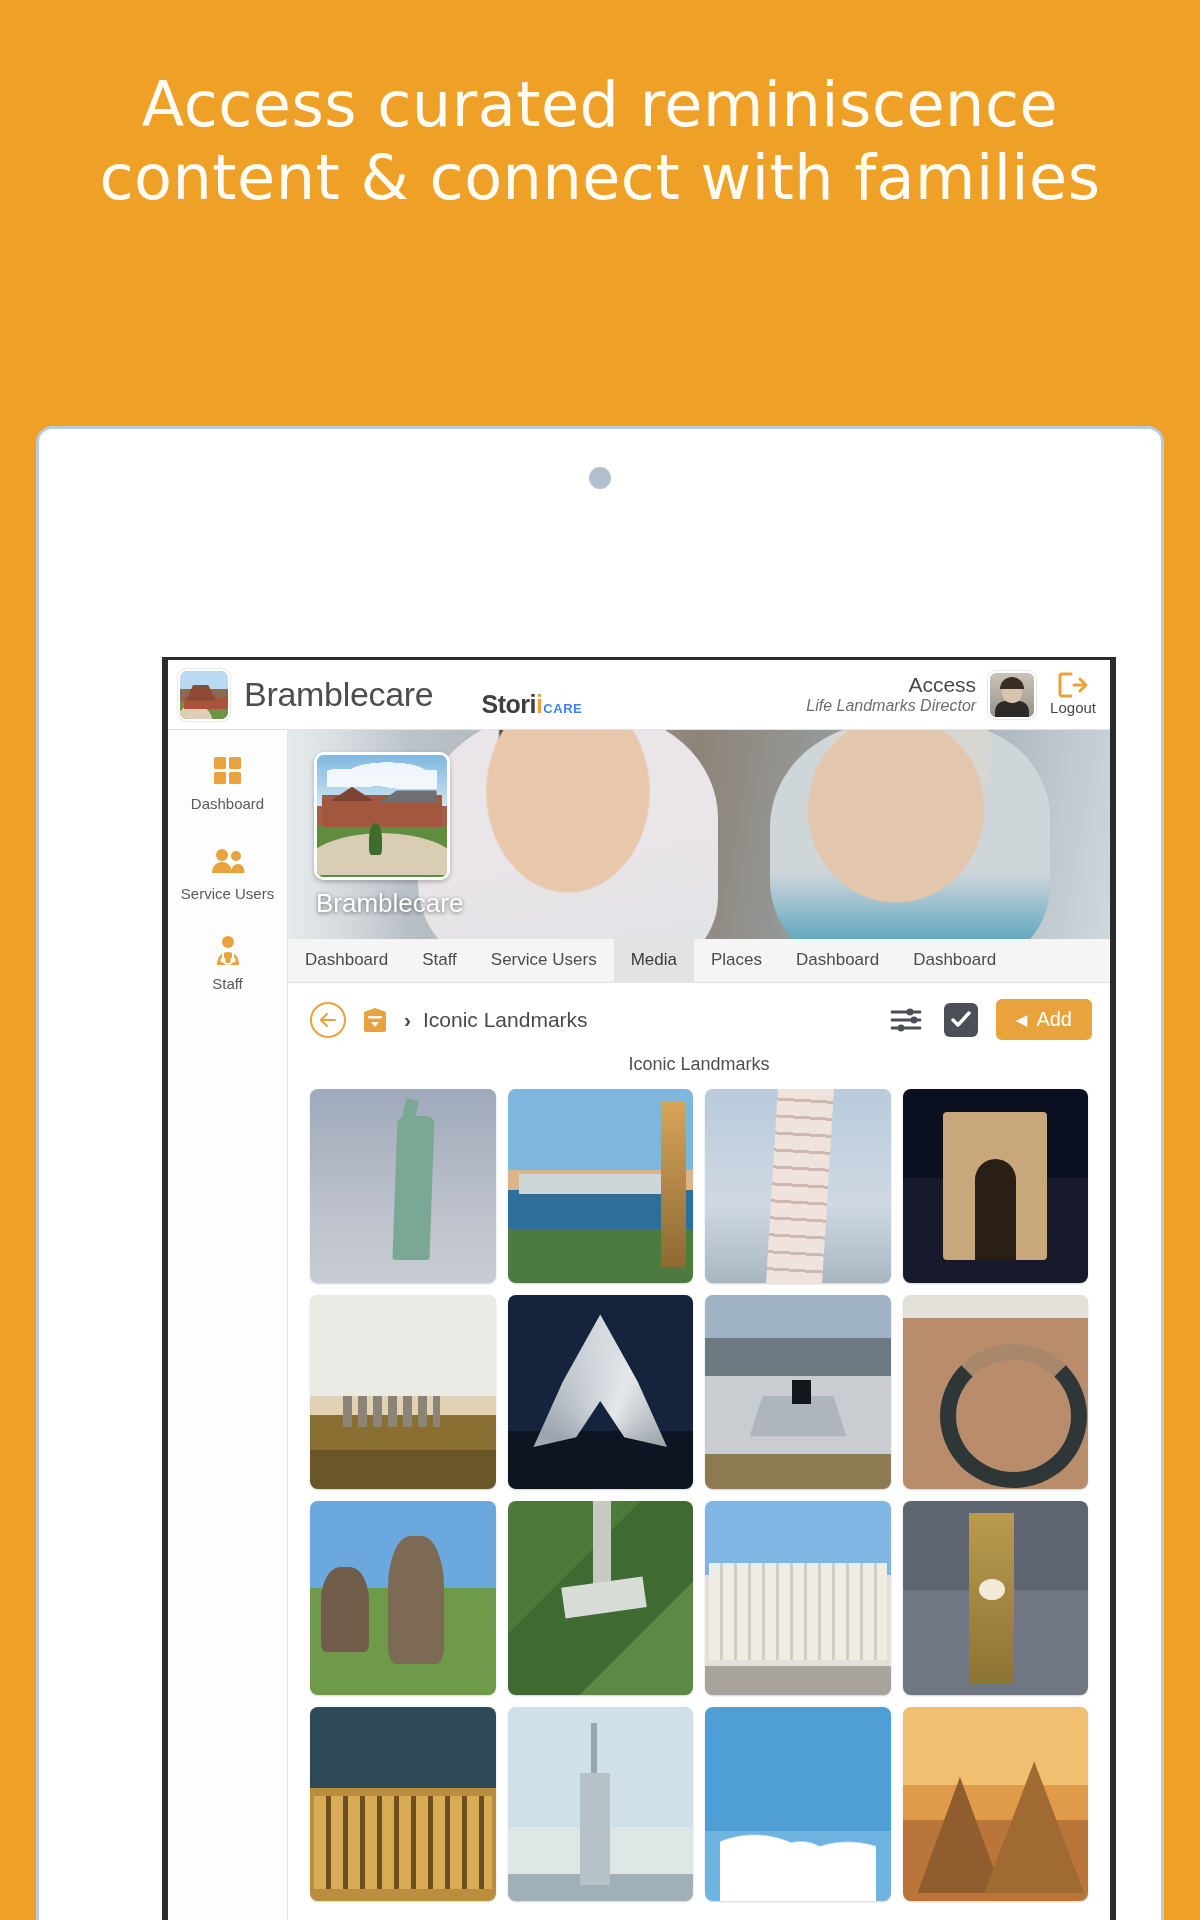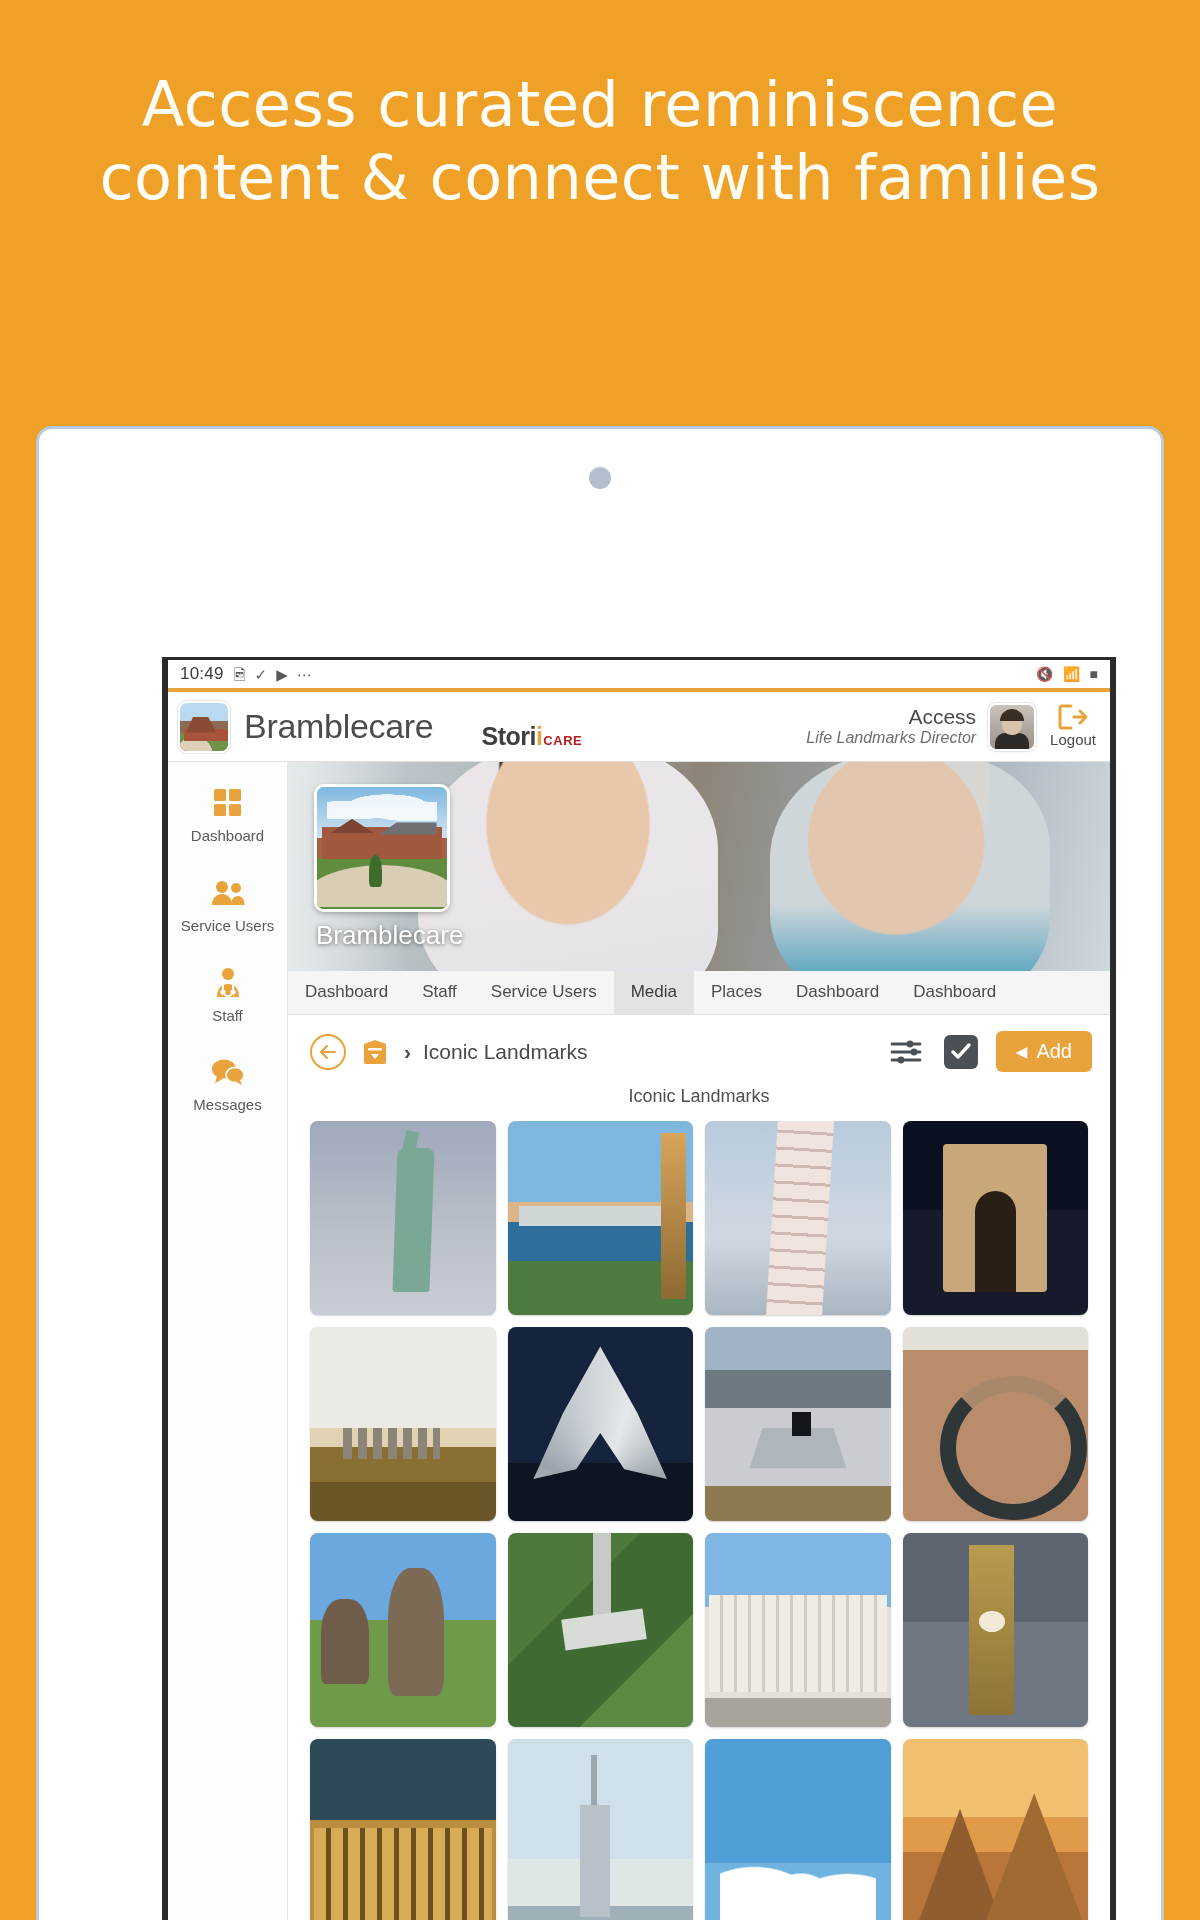--- a/index.html
+++ b/index.html
@@ -113,21 +113,21 @@
     font-size: 25px;
     font-weight: 700;
     color: #3f3f3f;
     letter-spacing: -.5px;
     display: flex;
     align-items: baseline;
     margin-top: 20px;
   }
   .brand-logo .ii { color: #E8A33D; }
   .brand-logo .care {
-    font-size: 13px; font-weight: 700; color: #b91c1c;
+    font-size: 13px; font-weight: 700; color: #3b82f6;
     letter-spacing: .5px; margin-left: 1px;
   }
   .hdr-spacer { flex: 1; }
   .userblock { text-align: right; line-height: 1.18; margin-right: 12px; }
   .user-name { font-size: 21px; color: #4a4a4a; }
   .user-role { font-size: 16px; color: #6d6d6d; font-style: italic; }
   .avatar {
     width: 48px; height: 48px; border-radius: 8px;
     border: 2px solid #fff; box-shadow: 0 0 2px rgba(0,0,0,.35);
     overflow: hidden; flex: none;
@@ -436,31 +436,20 @@
 </head>
 <body>
 
 <div class="promo">Access curated reminiscence content &amp; connect with families</div>
 
 <div class="tablet">
   <div class="tablet-camera"></div>
 
   <div class="screen">
 
-    <div class="statusbar">
-      <span class="clock">10:49</span>
-      <span class="sicon">🖻</span>
-      <span class="sicon">✓</span>
-      <span class="sicon">▶</span>
-      <span class="sicon">⋯</span>
-      <span class="spacer"></span>
-      <span class="ricon">🔇</span>
-      <span class="ricon">📶</span>
-      <span class="ricon">■</span>
-    </div>
 
     <div class="appheader">
       <div class="home-thumb">
         <div class="path"></div>
           <div class="wall"></div>
           <div class="roof"></div>
       </div>
       <div class="org-name">Bramblecare</div>
 
       <div class="brand-logo">
@@ -526,31 +515,20 @@
               <circle cx="14" cy="6" r="6" fill="#E8A33D"></circle>
               <path d="M3 29 c0-9 5-13 11-13 s11 4 11 13 z" fill="#E8A33D"></path>
               <path d="M9 17 v6 a5 5 0 0 0 10 0 v-6" fill="none" stroke="#fff" stroke-width="2"></path>
               <circle cx="9" cy="24" r="2.6" fill="#fff"></circle>
               <circle cx="19" cy="24" r="2.6" fill="#fff"></circle>
             </svg>
           </span>
           <span class="lbl">Staff</span>
         </div>
 
-        <div class="nav-item">
-          <span class="ico">
-            <svg width="34" height="28" viewBox="0 0 34 28">
-              <ellipse cx="13" cy="11" rx="12" ry="9.5" fill="#E8A33D"></ellipse>
-              <path d="M6 18 l-2 7 l8-4 z" fill="#E8A33D"></path>
-              <ellipse cx="24" cy="17" rx="9" ry="7.5" fill="#E8A33D" stroke="#fff" stroke-width="1.6"></ellipse>
-              <path d="M29 22 l2 5 l-6-3 z" fill="#E8A33D"></path>
-            </svg>
-          </span>
-          <span class="lbl">Messages</span>
-        </div>
 
       </div>
 
       <div class="content">
 
         <div class="hero">
           <div class="nurse"></div>
           <div class="elder"></div>
           <div class="fade-l"></div>
           <div class="facility-card">

